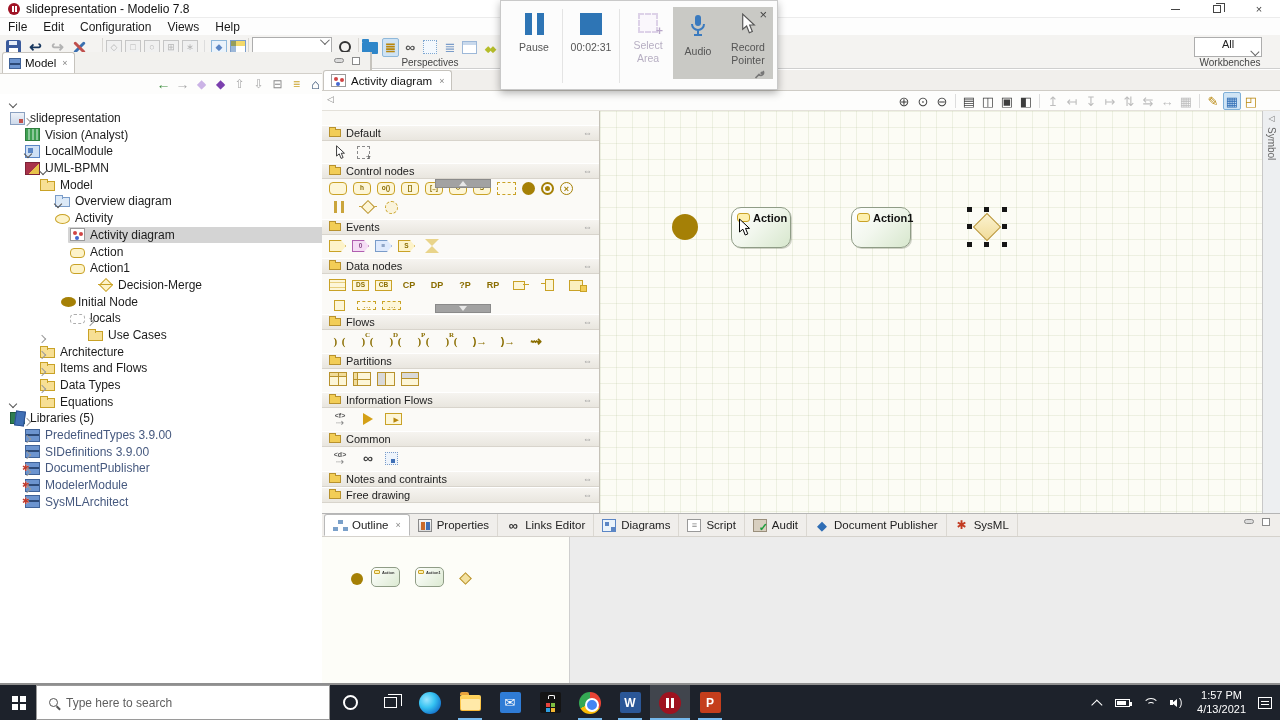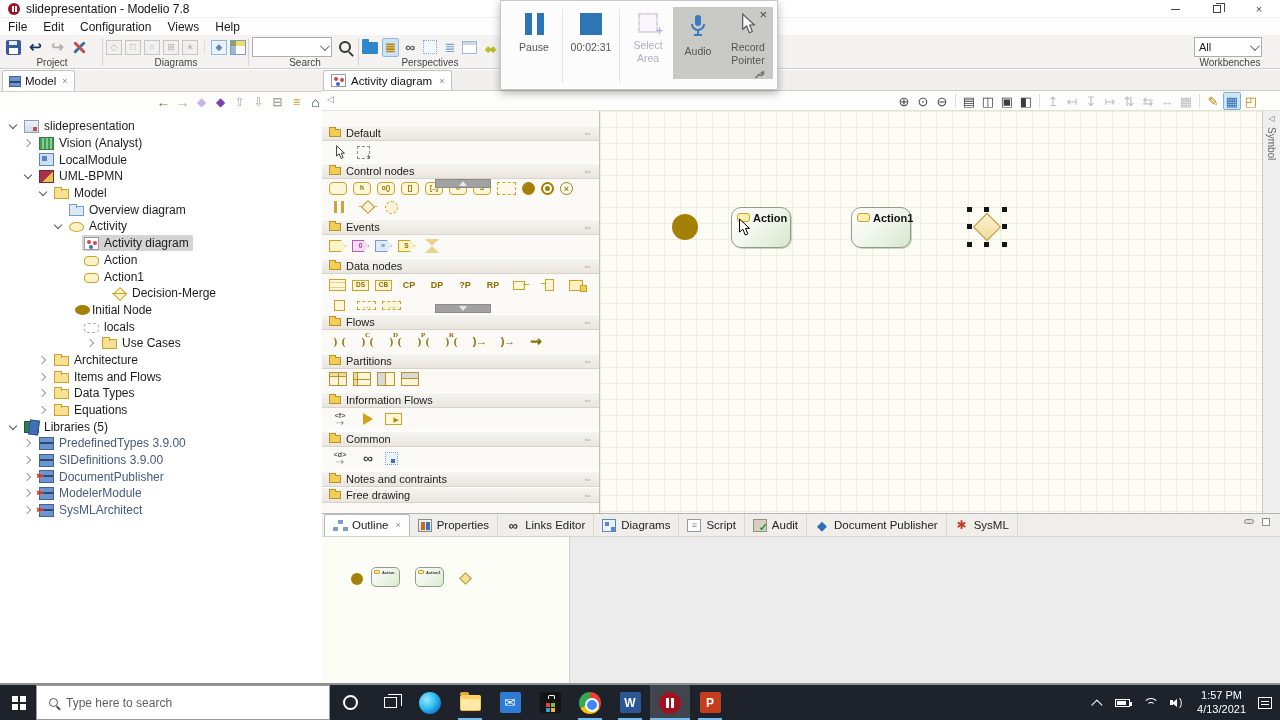--- a/index.html
+++ b/index.html
@@ -40,40 +40,40 @@
   .ic-new-project-folder{width:16px;height:12px;background:#2f86c9;border-radius:1px;position:relative;margin-top:2px;}
   .ic-new-project-folder::before{content:"";position:absolute;left:0;top:-3px;width:7px;height:3px;background:#2f86c9;border-radius:1px 1px 0 0;}
   .pbtn{background:#cfe3f4;border:1px solid #8fb8da;border-radius:2px;}
   .ic-model-explorer::after{content:"≣";color:#b8860b;font-weight:bold;}
   .ic-impact-links::after{content:"∞";color:#555;font-weight:bold;font-size:14px;}
   .ic-diagram{width:14px;height:14px;border:1px dotted #7fa7d0;background:#f3f8fd;}
   .ic-hierarchy::after{content:"≣";color:#7a9cc9;}
   .ic-module-catalog{width:15px;height:13px;border:1px solid #9db8d8;background:#fff;position:relative;}
   .ic-module-catalog::before{content:"";position:absolute;left:0;top:0;right:0;height:3px;background:#c9d9ec;}
   .ic-bpmn-cluster::after{content:"◆◆";color:#b5bd2a;font-size:9px;letter-spacing:-2px;}
-  .combo{height:20px;background:#fff;border:1px solid #adadad;display:flex;align-items:center;padding:0 4px;font-size:11px;color:#222;position:relative;}
+  .combo{height:20px;background:#fff;border:1px solid #adadad;display:flex;align-items:center;padding:0 4px;font-size:11px;color:#222;position:relative;flex-direction:column;}
   .combo .chevd{margin-left:auto;width:7px;height:7px;border-right:1.4px solid #666;border-bottom:1.4px solid #666;transform:rotate(45deg) translateY(-2px);}
   .mag{width:12px;height:12px;border:2px solid #333;border-radius:50%;position:relative;}
   .mag::after{content:"";position:absolute;right:-5px;bottom:-4px;width:6px;height:2px;background:#333;transform:rotate(45deg);}
   
   #recorder{position:absolute;left:500px;top:0;width:278px;height:90px;background:#fcfcfc;border:1px solid #c9c9c9;box-shadow:0 3px 8px rgba(0,0,0,.3);z-index:50;display:flex;padding:6px 4px 4px 8px;}
   .rec-item{width:52px;display:flex;flex-direction:column;align-items:center;padding-top:6px;gap:6px;}
   .rec-item .rec-lbl{font-size:10.5px;color:#555;text-align:center;line-height:1.2;}
   .rec-item.disabled .rec-lbl{color:#b6aec2;}
   .rec-item.toggled{background:#c9c9c5;height:72px;}
   .rec-sep{width:1px;background:#e4e4e4;margin:2px 3px;}
   .rec-pause-icon{display:flex;gap:5px;height:22px;align-items:center;}
   .rec-pause-icon i{display:block;width:7px;height:22px;background:#2e75b5;}
   .rec-stop-icon{width:22px;height:22px;background:#2e75b5;}
   .rec-area-icon{width:20px;height:20px;border:2px dashed #ddd2e8;background:#faf7fc;position:relative;color:#b9a8c9;}
   .rec-area-icon::after{content:"+";position:absolute;right:-7px;bottom:-7px;font-size:12px;font-weight:bold;color:#b9a8c9;}
   .rec-close{position:absolute;right:10px;top:6px;font-size:13px;color:#444;}
   .rec-pin{position:absolute;right:10px;bottom:6px;width:14px;height:14px;}
   
-  #model-panel{position:absolute;left:0;top:70px;width:372px;bottom:37px;background:#fff;border-right:2px solid #c6c3bd;}
+  #model-panel{position:absolute;left:0;top:52px;width:372px;bottom:37px;background:#fff;border-right:2px solid #c6c3bd;}
   .view-tabrow{position:relative;height:22px;background:#f2f1ee;border-bottom:1px solid #d2cfc9;display:flex;align-items:flex-end;}
   .view-tab{height:21px;background:#fff;border:1px solid #c6c3bd;border-bottom:none;border-radius:3px 3px 0 0;display:flex;align-items:center;gap:4px;padding:0 6px;margin-left:2px;font-size:11.5px;}
   .tab-x{color:#888;font-size:9px;margin-left:2px;}
   .winmini{position:absolute;top:6px;}
   .winmini.pill{width:10px;height:5px;border:1px solid #8a8a8a;border-radius:3px;background:#dcdcdc;right:26px;}
   .winmini.sq{width:8px;height:8px;border:1px solid #8a8a8a;background:#fff;right:10px;top:5px;}
   .model-toolbar{height:20px;display:flex;justify-content:flex-end;align-items:center;gap:2px;padding-right:8px;background:#fdfdfc;}
   .mti{width:17px;height:17px;display:flex;align-items:center;justify-content:center;font-size:12px;}
   .ic-navigate-back::after{content:"←";color:#3f8f3f;font-weight:bold;font-size:14px;}
   .ic-navigate-forward::after{content:"→";color:#a8a8a8;font-weight:bold;font-size:14px;}
@@ -81,21 +81,21 @@
   .ic-next-element::after{content:"◆";color:#7b3fae;font-size:12px;}
   .ic-move-up::after{content:"⇧";color:#a8a8a8;}
   .ic-move-down::after{content:"⇩";color:#a8a8a8;}
   .ic-collapse-all::after{content:"⊟";color:#8a8a8a;}
   .ic-flat-hierarchy::after{content:"≡";color:#c9a227;font-weight:bold;}
   .ic-home::after{content:"⌂";color:#17365d;font-weight:bold;font-size:14px;}
   .ic-sync-tree::after{content:"⇄";color:#c9a227;font-weight:bold;}
   .ic-view-menu::after{content:"▽";color:#777;font-size:8px;}
   
   #tree{position:absolute;top:44px;left:0;right:0;bottom:0;overflow:hidden;padding-top:4px;}
-  .tree-row{height:16.7px;display:flex;align-items:center;}
+  .tree-row{height:16.7px;display:flex;flex-direction:column;}
   .chev{width:10px;height:10px;margin-right:4px;position:relative;flex:0 0 10px;}
   .chev.open::after{content:"";position:absolute;left:2px;top:1px;width:5px;height:5px;border-right:1.4px solid #555;border-bottom:1.4px solid #555;transform:rotate(45deg);}
   .chev.closed::after{content:"";position:absolute;left:1px;top:2px;width:5px;height:5px;border-right:1.4px solid #9a9a9a;border-top:1.4px solid #9a9a9a;transform:rotate(45deg);}
   .selwrap{display:flex;align-items:center;padding:1px 4px 1px 2px;border-radius:1px;}
   .selwrap.selbg{background:#d4d4d4;}
   .tlbl{font-size:12px;color:#1c1c1c;white-space:nowrap;}
   .tlbl.muted{color:#46597f;}
   .ti{width:15px;height:13px;position:relative;display:inline-block;flex:0 0 15px;margin-right:5px;}
   .ti-project{background:linear-gradient(#eef2f8,#cdd9ea);border:1px solid #8aa0c0;}
   .ti-project::after{content:"";position:absolute;right:1px;bottom:1px;width:4px;height:4px;background:#c2514a;}

